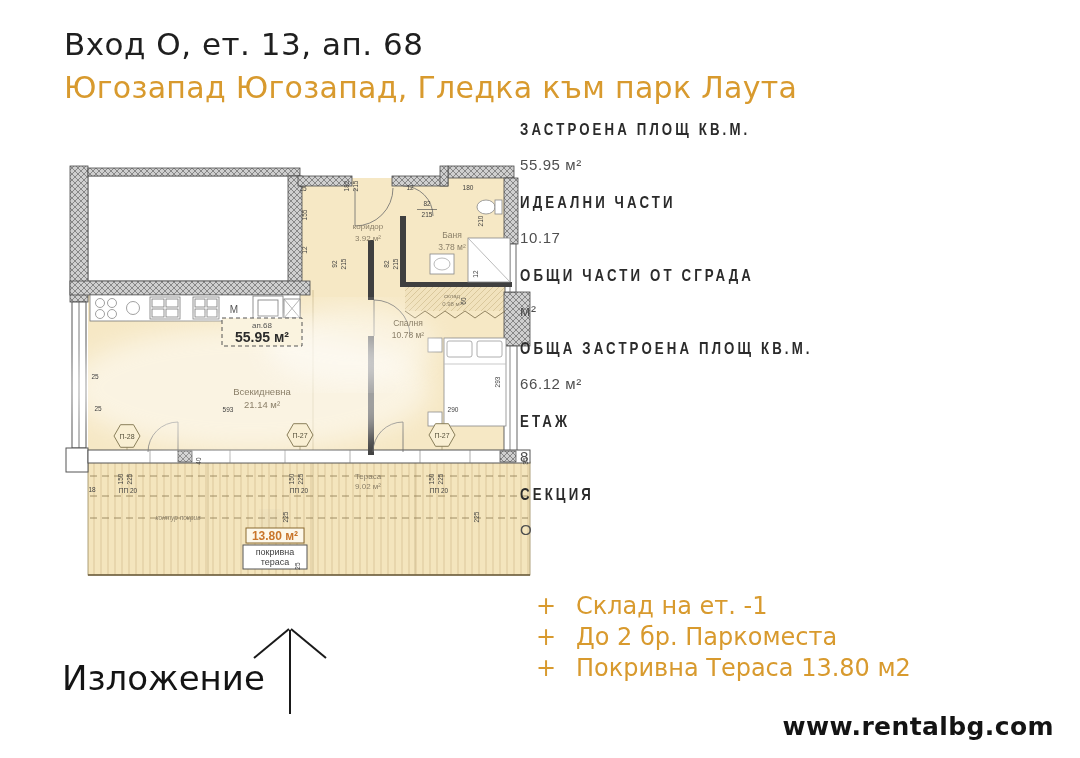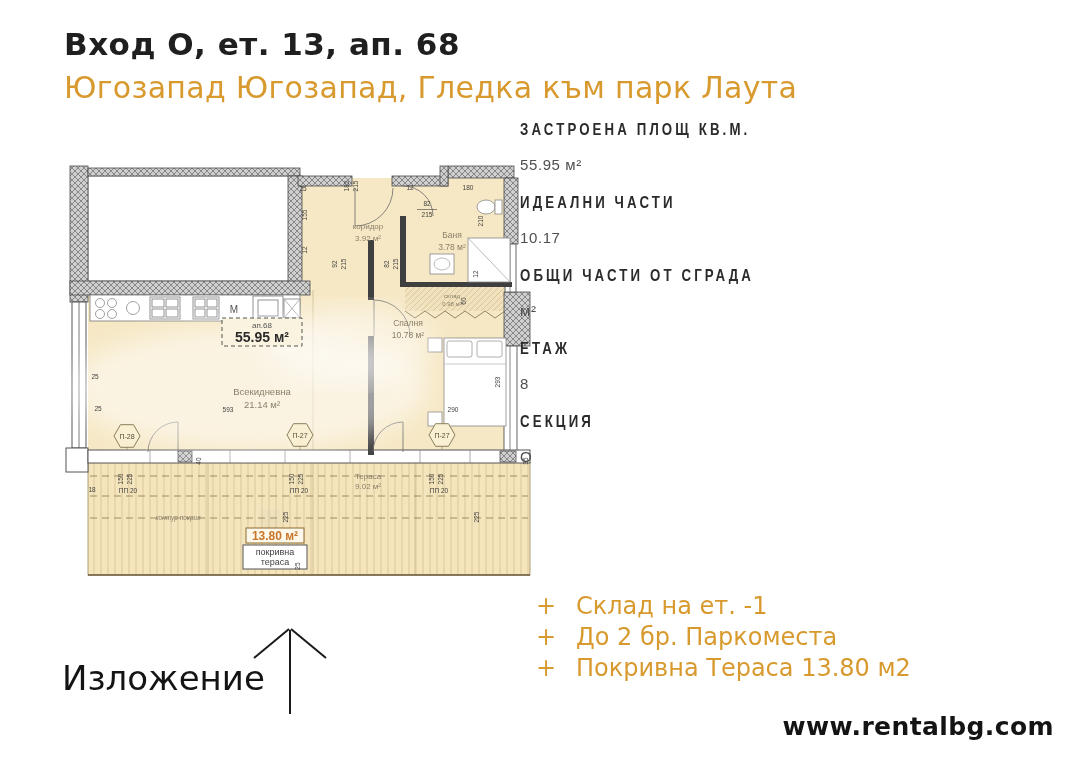--- a/index.html
+++ b/index.html
@@ -1,18 +1,18 @@
 <!DOCTYPE html>
 <html><head>
 <meta charset="utf-8">
 <style>
   html,body{margin:0;padding:0;background:#e8e8e8;}
   .page{position:relative;width:1080px;height:758px;background:#ffffff;overflow:hidden;
         font-family:"DejaVu Sans","Liberation Sans",sans-serif;}
-  .title{position:absolute;left:64px;top:26px;font-size:31px;font-weight:700;color:#1f1f1f;letter-spacing:.5px;}
+  .title{position:absolute;left:64px;top:26px;font-size:31px;font-weight:400;color:#1f1f1f;letter-spacing:.5px;}
   .subtitle{position:absolute;left:64px;top:70px;font-size:30px;font-weight:400;color:#d89a2e;letter-spacing:.3px;}
   .details{position:absolute;left:520px;top:120px;width:430px;}
   .d-item{margin-bottom:13px;}
   .d-label{display:inline-block;font-family:"Liberation Sans",sans-serif;font-size:17px;font-weight:700;
            color:#2b2b2b;letter-spacing:4px;transform:scaleX(.78);transform-origin:left center;white-space:nowrap;}
   .d-value{font-family:"Liberation Sans",sans-serif;font-size:15px;color:#4f4f4f;letter-spacing:.6px;
            margin-top:16px;margin-bottom:20px;}
   .features{position:absolute;left:536px;top:591px;}
   .feat{display:flex;align-items:baseline;font-size:24px;color:#d89a2e;line-height:31px;}
   .feat .plus{width:40px;font-size:24px;}
@@ -275,20 +275,24 @@
     </div>
     <div class="d-item">
       <span class="d-label">ИДЕАЛНИ ЧАСТИ</span>
       <div class="d-value">10.17</div>
     </div>
     <div class="d-item">
       <span class="d-label">ОБЩИ ЧАСТИ ОТ СГРАДА</span>
       <div class="d-value">м²</div>
     </div>
     <div class="d-item">
+      <span class="d-label">ОБЩА ЗАСТРОЕНА ПЛОЩ КВ.М.</span>
+      <div class="d-value">66.12 м²</div>
+    </div>
+    <div class="d-item">
       <span class="d-label">ЕТАЖ</span>
       <div class="d-value">8</div>
     </div>
     <div class="d-item">
       <span class="d-label">СЕКЦИЯ</span>
       <div class="d-value">О</div>
     </div>
   </div>
 
   <div class="features">

